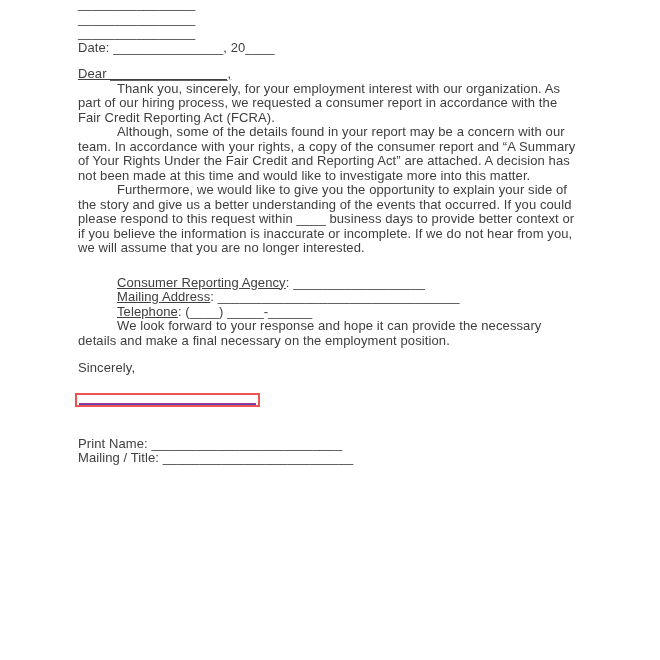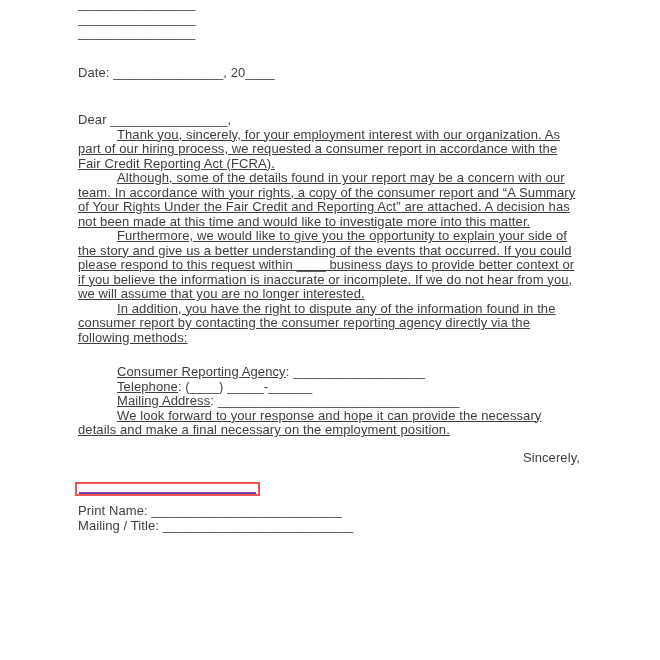--- a/index.html
+++ b/index.html
@@ -20,57 +20,56 @@
     font-family: "Liberation Sans", sans-serif;
     font-size: 13px;
     line-height: 14.5px;
     color: #3e3e3e;
     letter-spacing: 0.1px;
   }
   .addr {
     margin-top: -3px;
   }
   .addr .line { white-space: nowrap; }
-  .date-line   { margin-top: 25px; white-space: nowrap; }
-  .salutation  { margin-top: 33px; white-space: nowrap; }
+  .date-line   { white-space: nowrap; }
+  .salutation  { margin-top: 12px; white-space: nowrap; text-decoration: underline; }
   p.para {
     margin: 0;
     text-indent: 39px;
     text-align: left;
-    text-decoration: underline;
   }
   .p1 { margin-top: 21px; }
   .p2 { margin-top: 18px; }
   .p3 { margin-top: 13px; }
   .p4 { margin-top: 13px; }
   .methods { margin-top: 20px; margin-left: 39px; }
   .methods .method-line { white-space: nowrap; }
   .u { text-decoration: underline; margin-top: 31px; }
   .p5 { margin-top: 15px; }
-  .closing { margin-top: 13px; text-align: right; }
+  .closing { margin-top: 13px; }
   .signature-field {
     position: relative;
     margin-top: 17px;
     margin-left: -3px;
     width: 181px;
     height: 10px;
     border: 2px solid #ef5350;
     background: #ffffff;
     cursor: pointer;
   }
   .sig-line {
     position: absolute;
     left: 2px;
     right: 2px;
     bottom: 0;
     height: 2px;
     background: linear-gradient(to bottom, #b23a90, #4443c2);
   }
   .footer-line { white-space: nowrap; }
-  .print-name  { margin-top: 8px; }
+  .print-name  { margin-top: 30px; }
 </style>
 </head>
 <body>
 
 <div class="page">
 
   <div class="addr">
     <div class="line">________________</div>
     <div class="line">________________</div>
     <div class="line">________________</div>
@@ -79,31 +78,30 @@
   <div class="date-line">Date: _______________, 20____</div>
 
   <div class="salutation">Dear ________________,</div>
 
   <p class="para p1">Thank you, sincerely, for your employment interest with our organization. As part of our hiring process, we requested a consumer report in accordance with the Fair Credit Reporting Act (FCRA).</p>
 
   <p class="para p2">Although, some of the details found in your report may be a concern with our team. In accordance with your rights, a copy of the consumer report and “A Summary of Your Rights Under the Fair Credit and Reporting Act” are attached. A decision has not been made at this time and would like to investigate more into this matter.</p>
 
   <p class="para p3">Furthermore, we would like to give you the opportunity to explain your side of the story and give us a better understanding of the events that occurred. If you could please respond to this request within ____ business days to provide better context or if you believe the information is inaccurate or incomplete. If we do not hear from you, we will assume that you are no longer interested.</p>
 
-  <p class="para p4">In addition, you have the right to dispute any of the information found in the consumer report by contacting the consumer reporting agency directly via the following methods:</p>
 
   <div class="methods">
     <div class="method-line">
       <span class="u">Consumer Reporting Agency</span><span>: __________________</span>
     </div>
     <div class="method-line">
-      <span class="u">Telephone</span><span>: (____) _____-______</span>
+      <span class="u">Mailing Address</span><span>: _________________________________</span>
     </div>
     <div class="method-line">
-      <span class="u">Mailing Address</span><span>: _________________________________</span>
+      <span class="u">Telephone</span><span>: (____) _____-______</span>
     </div>
   </div>
 
   <p class="para p5">We look forward to your response and hope it can provide the necessary details and make a final necessary on the employment position.</p>
 
   <div class="closing">Sincerely,</div>
 
   <div class="signature-field">
     <div class="sig-line"></div>
   </div>

